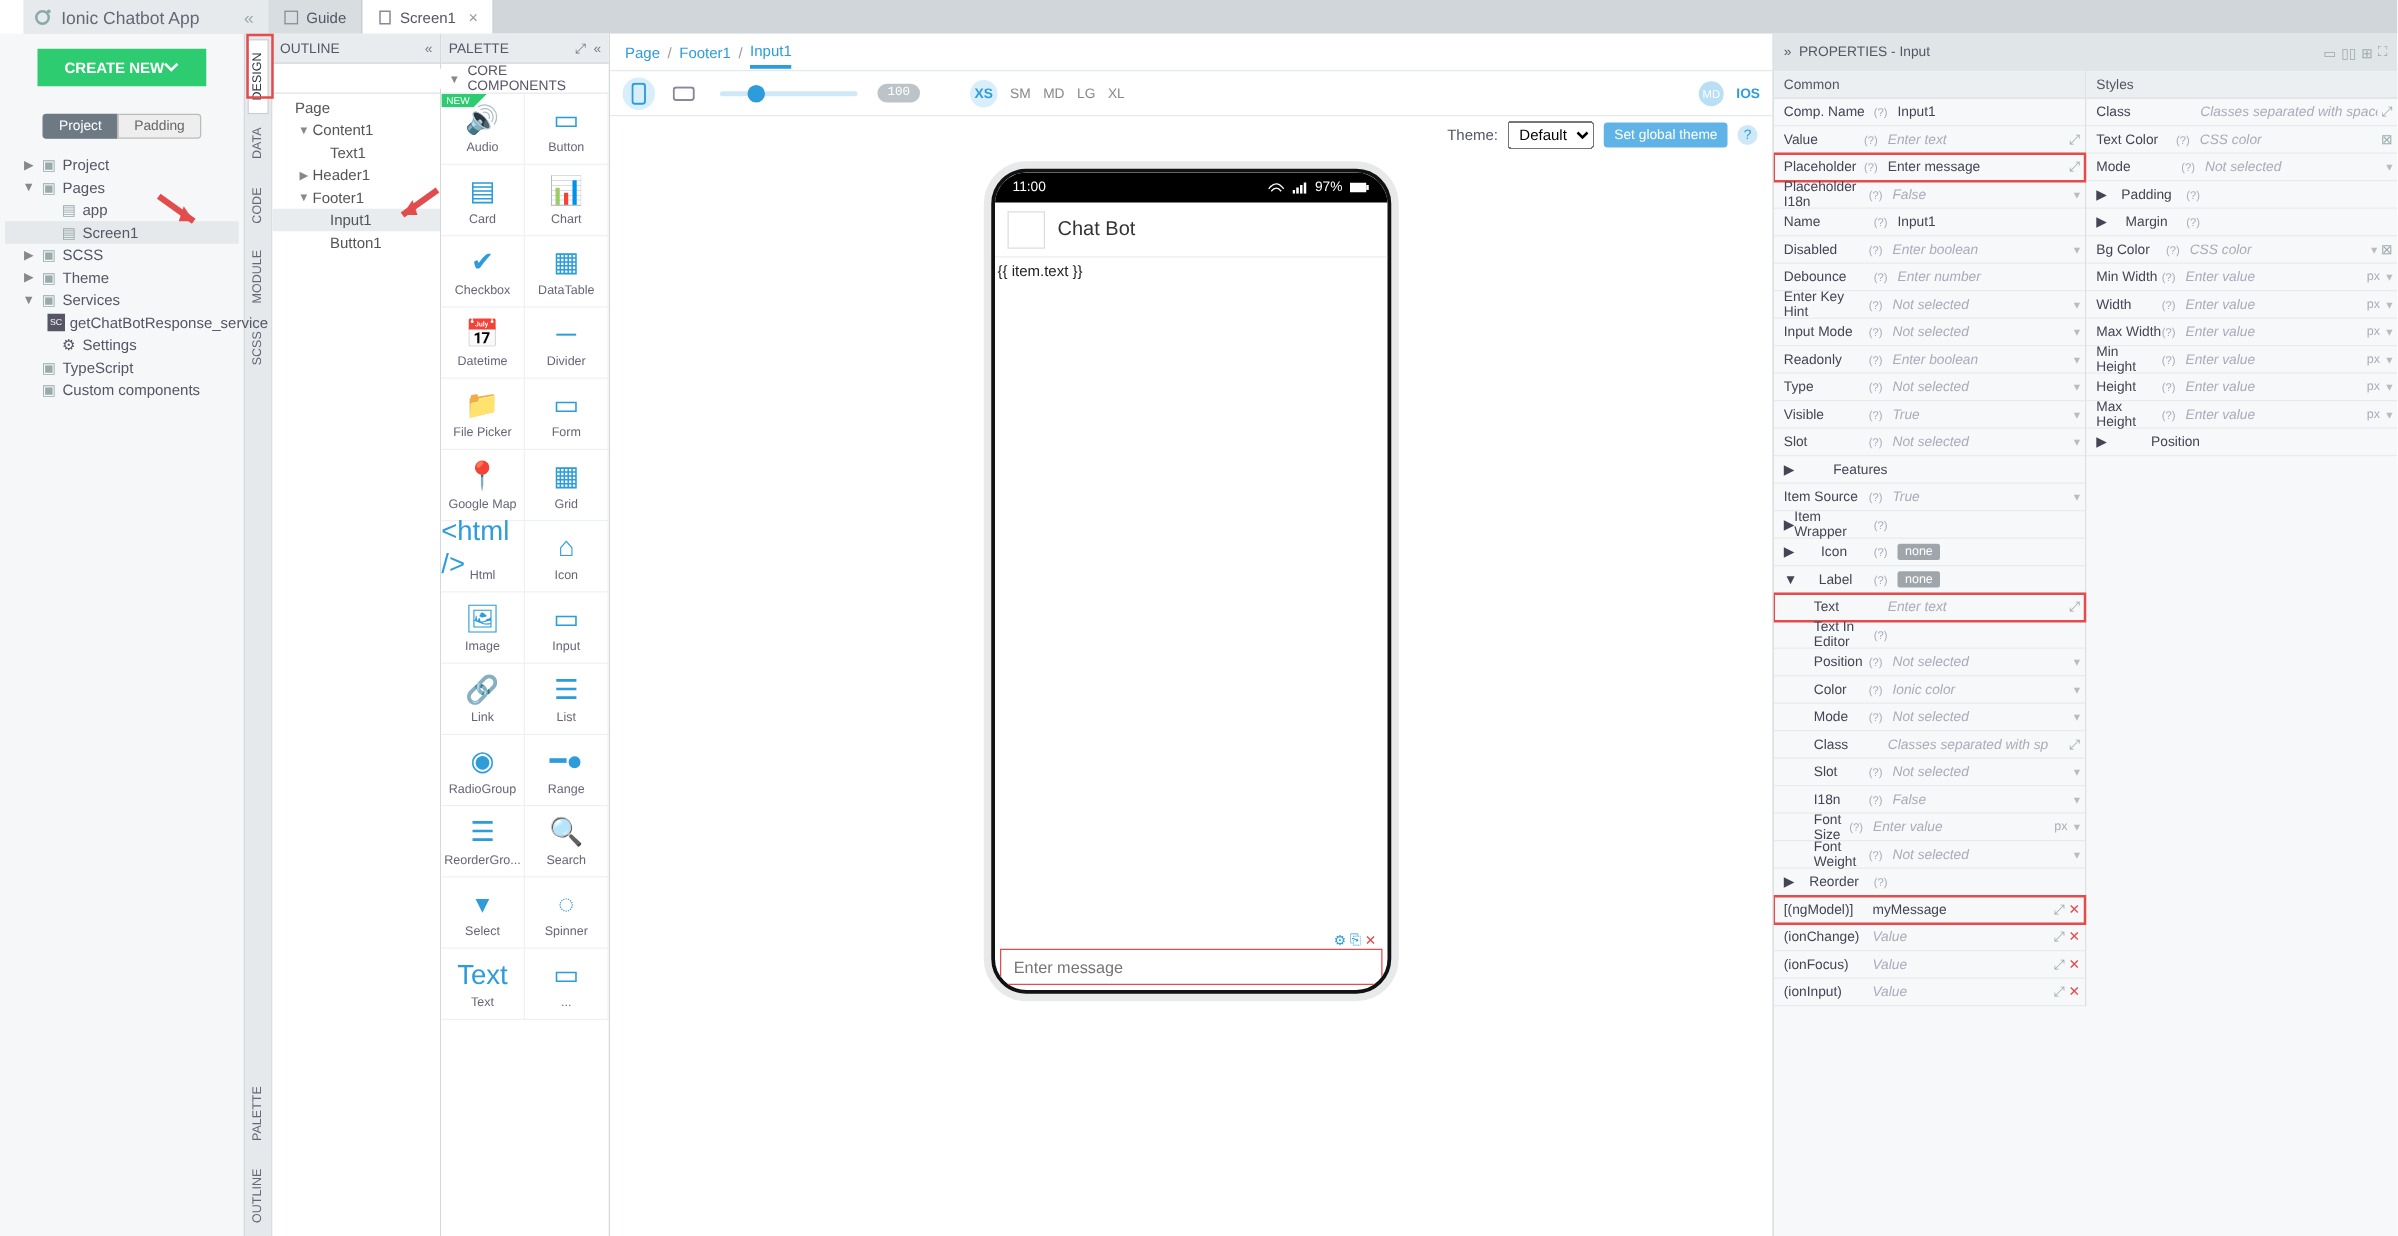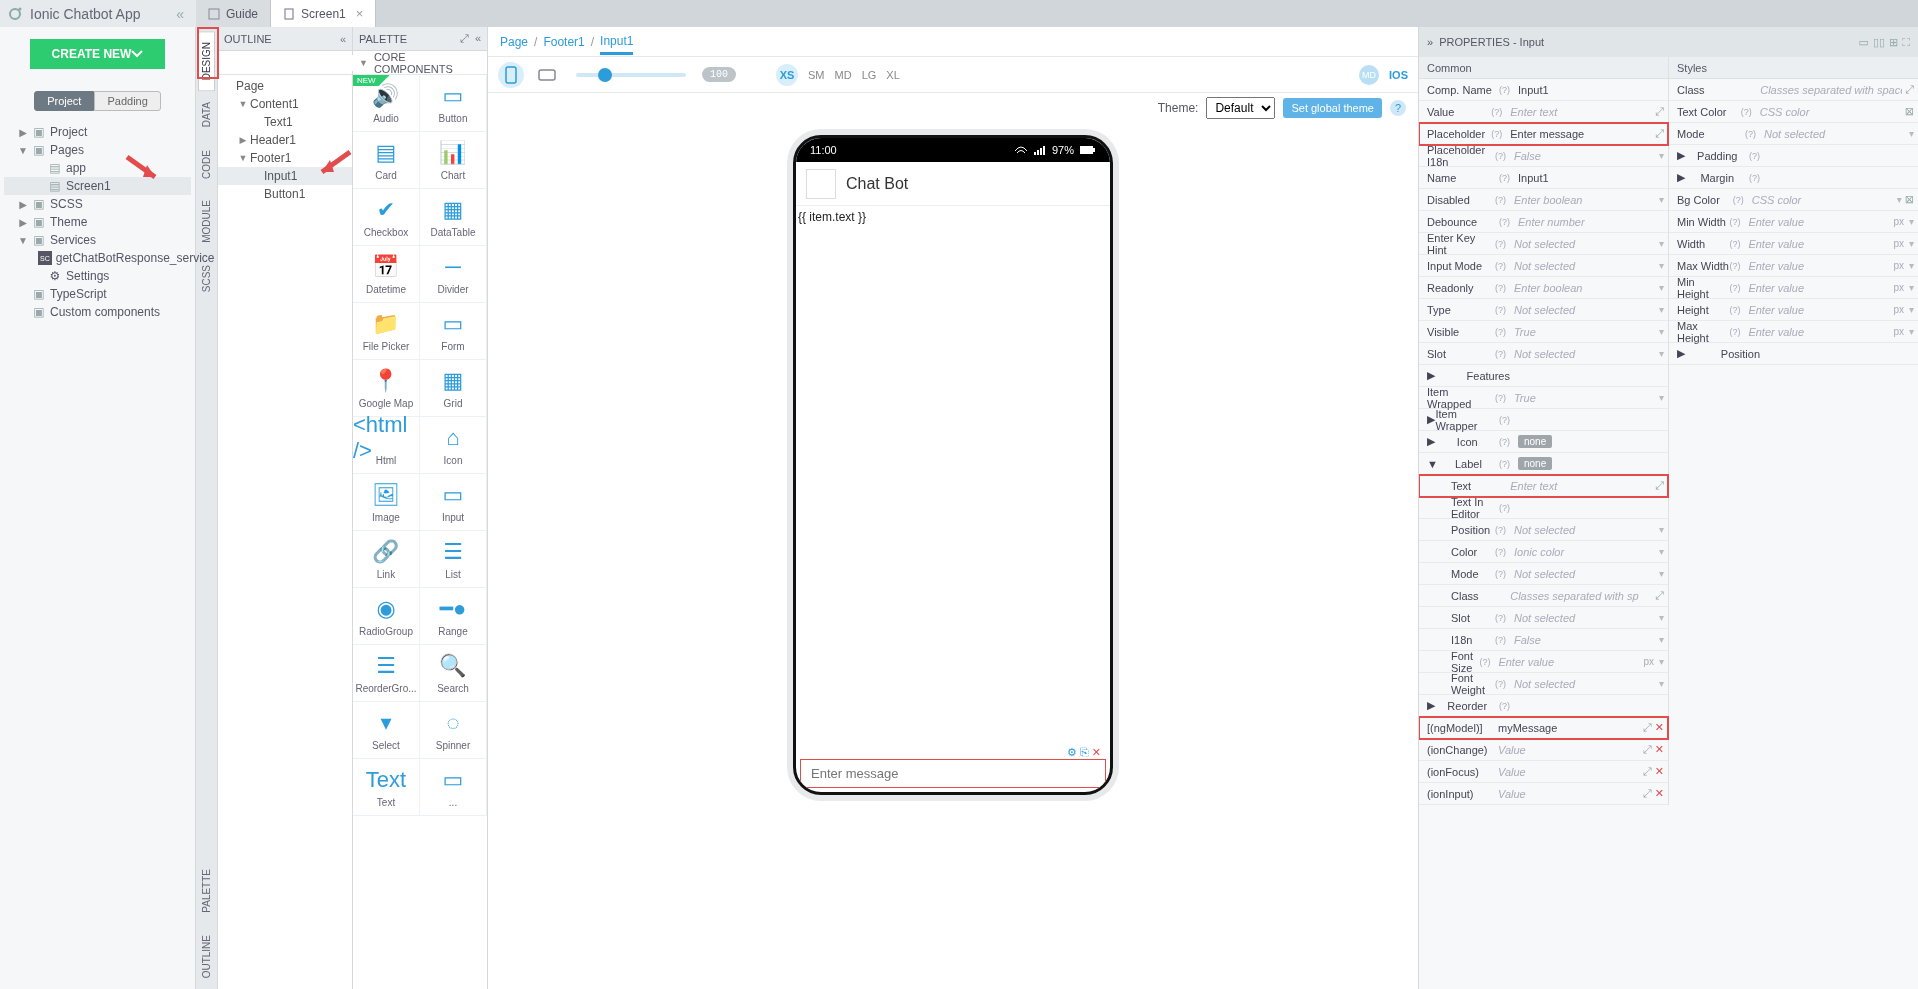--- a/index.html
+++ b/index.html
@@ -1,18 +1,18 @@
 <!DOCTYPE html>
 <html><head>
 <meta charset="utf-8">
 <style>
 * { margin: 0; padding: 0; box-sizing: border-box; font-family: -apple-system, BlinkMacSystemFont, "Segoe UI", Arial, sans-serif; }
 body { font-size: 12px; color: #555; background: #fff; overflow: hidden; }
 .app { display: flex; flex-direction: column; height: 989px; width: 1918px; }
-.topbar { height: 27px; background: #d0d6da; display: flex; align-items: stretch; gap: 0; }
+.topbar { height: 27px; background: #d0d6da; display: flex; align-items: stretch; gap: 0; margin-left: 19px; }
 .appname { display: flex; align-items: center; gap: 8px; padding: 0 8px; width: 196px; background: #e6eaec; color: #667; font-size: 14px; }
 .appname svg { flex: none; }
 .collapse-ic { color:#9aa; font-size: 14px; padding: 0 4px; cursor:pointer;}
 .tab { display:flex; align-items:center; gap:6px; padding: 0 12px; background:#d8dde0; font-size:12px; color:#556; border-right:1px solid #c0c6ca;}
 .tab.active { background:#fff; }
 .tab .x { color:#999; font-size:13px; margin-left:4px; cursor:pointer;}
 .tab svg { flex:none; }
 
 .body { flex:1; display:flex; min-height:0; }
 
@@ -624,21 +624,21 @@
             </div>
             <div class="prow">
               <span class="lbl">
                 <span class="tw">▶</span>
                 <span>Features</span>
               </span>
               <span class="val"></span>
             </div>
             <div class="prow">
               <span class="lbl">
-                <span>Item Wrapped</span>
+                <span>Item Source</span>
                 <span class="q">(?)</span>
               </span>
               <span class="val">
                 <input placeholder="True" style="">
                 <span class="caret">▾</span>
               </span>
             </div>
             <div class="prow">
               <span class="lbl">
                 <span class="tw">▶</span>

